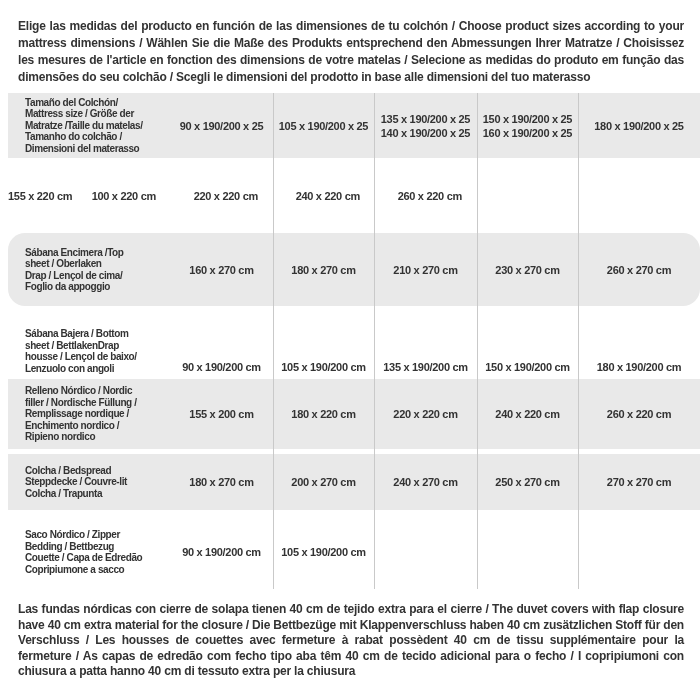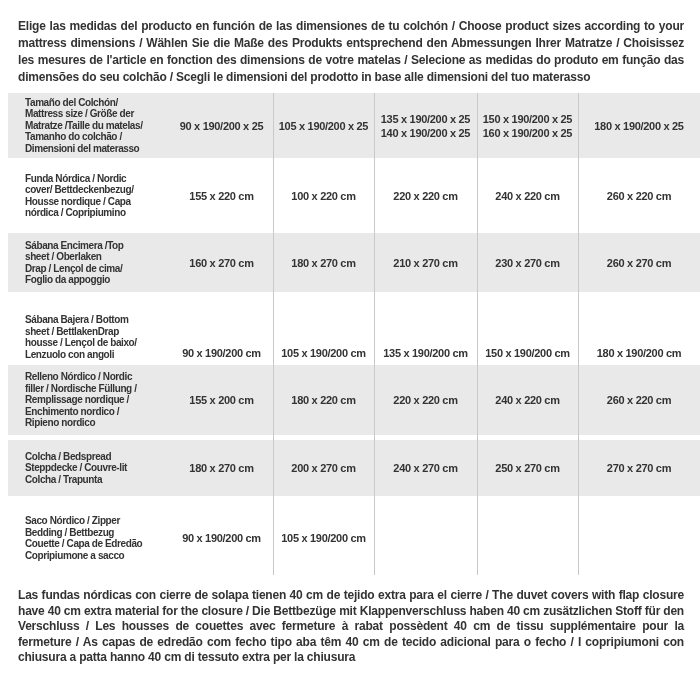--- a/index.html
+++ b/index.html
@@ -24,21 +24,21 @@
   }
   .t-row{
     display:flex;
     align-items:center;
     margin-bottom:5px;
   }
   .t-row.shaded{background:var(--shaded,#e9e9e9);}
   .t-row.plain{background:var(--plain,#ffffff);}
   .t-row:nth-child(1){height:65px;}
   .t-row:nth-child(2){height:65px;}
-  .t-row:nth-child(3){height:59px;}
+  .t-row:nth-child(3){height:73px;border-radius:17px;}
   .t-row:nth-child(4){height:63px;align-items:flex-end;}
   .t-row:nth-child(5){height:70px;}
   .t-row:nth-child(6){height:56px;}
   .t-row:nth-child(7){height:74px;}
   .t-row:nth-child(8){height:53px;margin-bottom:0;}
   .cell{
     white-space:pre-line;
     font-size:10px;
   }
   .cell.label{
@@ -91,24 +91,20 @@
 Dimensioni del materasso</div>
         <div class="cell val">90 x 190/200 x 25</div>
         <div class="cell val">105 x 190/200 x 25</div>
         <div class="cell val">135 x 190/200 x 25
 140 x 190/200 x 25</div>
         <div class="cell val">150 x 190/200 x 25
 160 x 190/200 x 25</div>
         <div class="cell val">180 x 190/200 x 25</div>
       </div>
       <div class="t-row plain">
-        <div class="cell label">Funda Nórdica /  Nordic
-cover/ Bettdeckenbezug/
-Housse nordique  / Capa
-nórdica / Copripiumino</div>
         <div class="cell val">155 x 220 cm</div>
         <div class="cell val">100 x 220 cm</div>
         <div class="cell val">220 x 220 cm</div>
         <div class="cell val">240 x 220 cm</div>
         <div class="cell val">260 x 220 cm</div>
       </div>
       <div class="t-row shaded">
         <div class="cell label">Sábana Encimera /Top
 sheet / Oberlaken
 Drap / Lençol de cima/

